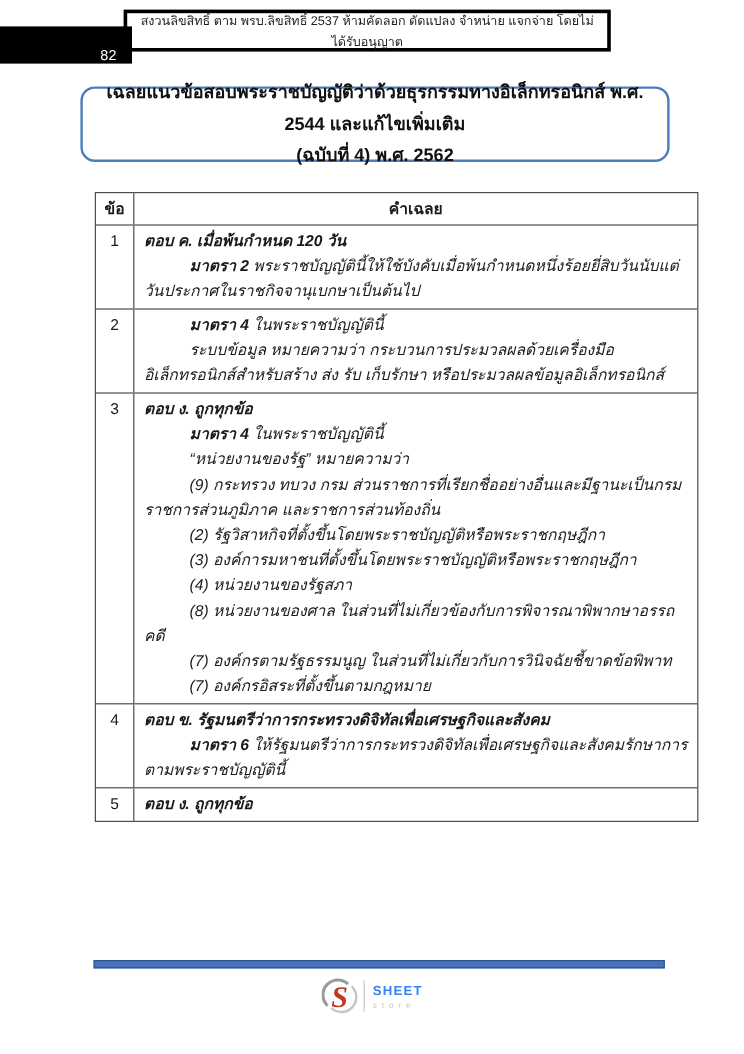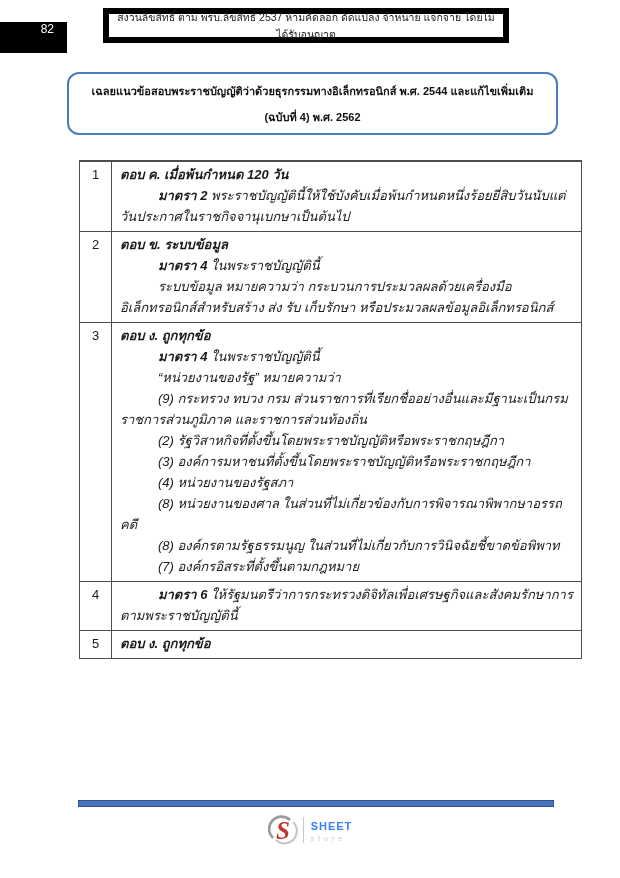--- a/index.html
+++ b/index.html
@@ -2,38 +2,38 @@
 <html lang="th"><head>
 <meta charset="utf-8">
 <style>
   html,body { margin:0; padding:0; background:#ffffff; }
   .page {
     position:relative; width:620px; height:878px; background:#ffffff;
     font-family:"Liberation Sans", sans-serif; color:#1a1a1a; overflow:hidden;
   }
   
   .page-number-box {
-    position:absolute; left:0; top:22px; width:67px; height:31px;
-    background:#000000; color:#ffffff; display:flex; align-items:flex-start;
+    position:absolute; left:0; top:22px; width:110px; height:31px;
+    background:#000000; color:#ffffff; display:flex; align-items:flex-end;
     justify-content:flex-end; padding-right:13px; box-sizing:border-box;
     font-size:12px;
   }
   
   .copyright-box {
     position:absolute; left:103px; top:8px; width:406px; height:35px;
-    border:6px solid #000000; box-sizing:border-box;
+    border:3px solid #000000; box-sizing:border-box;
     display:flex; align-items:center; justify-content:center;
     font-size:10.5px; color:#222222; text-align:center; padding:0 6px;
   }
   
   .title-box {
     position:absolute; left:67px; top:72px; width:491px; height:63px;
     border:2.5px solid #4a7ebb; border-radius:12px; box-sizing:border-box;
     display:flex; flex-direction:column; align-items:center; justify-content:center;
-    font-weight:bold; font-size:11px; line-height:26px; color:#111111;
+    font-weight:bold; font-size:15px; line-height:26px; color:#111111;
     text-align:center; padding:0 10px;
   }
   
   .answers-table {
     position:absolute; left:79px; top:160px; width:503px;
     border:1px solid #4d4d4d; box-sizing:border-box; font-size:13px;
   }
   .thead { display:flex; font-weight:bold; }
   .th-no {
     width:32px; flex:0 0 32px; border-right:1px solid #4d4d4d;
@@ -83,57 +83,61 @@
   <div class="copyright-box">
     <span>สงวนลิขสิทธิ์ ตาม พรบ.ลิขสิทธิ์ 2537 ห้ามคัดลอก ดัดแปลง จำหน่าย แจกจ่าย โดยไม่ได้รับอนุญาต</span>
   </div>
 
   <div class="title-box">
     <div>เฉลยแนวข้อสอบพระราชบัญญัติว่าด้วยธุรกรรมทางอิเล็กทรอนิกส์ พ.ศ. 2544 และแก้ไขเพิ่มเติม</div>
     <div>(ฉบับที่ 4) พ.ศ. 2562</div>
   </div>
 
   <div class="answers-table">
+    <div class="thead">
+      <div class="th-no">ข้อ</div>
+      <div class="th-answer">คำเฉลย</div>
+    </div>
     <div>
     <div class="trow">
       <div class="cell-no">1</div>
       <div class="cell-content">
         <div class="answer-line">ตอบ ค.  เมื่อพ้นกำหนด 120 วัน</div>
       <div class="para"><b>มาตรา 2</b> พระราชบัญญัตินี้ให้ใช้บังคับเมื่อพ้นกำหนดหนึ่งร้อยยี่สิบวันนับแต่วันประกาศในราชกิจจานุเบกษาเป็นต้นไป</div>
           </div>
     </div>
 
     <div class="trow">
       <div class="cell-no">2</div>
       <div class="cell-content">
-        <div class="answer-line">ตอบ ข.  ระบบข้อมูล</div>
       <div class="para"><b>มาตรา 4</b>  ในพระราชบัญญัตินี้</div>
             <div class="para">ระบบข้อมูล  หมายความว่า กระบวนการประมวลผลด้วยเครื่องมืออิเล็กทรอนิกส์สำหรับสร้าง ส่ง รับ เก็บรักษา หรือประมวลผลข้อมูลอิเล็กทรอนิกส์</div>
           </div>
     </div>
 
     <div class="trow">
       <div class="cell-no">3</div>
       <div class="cell-content">
         <div class="answer-line">ตอบ ง.  ถูกทุกข้อ</div>
       <div class="para"><b>มาตรา 4</b> ในพระราชบัญญัตินี้</div>
             <div class="para">“หน่วยงานของรัฐ” หมายความว่า</div>
             <div class="para">(9) กระทรวง ทบวง กรม ส่วนราชการที่เรียกชื่ออย่างอื่นและมีฐานะเป็นกรม ราชการส่วนภูมิภาค และราชการส่วนท้องถิ่น</div>
             <div class="para">(2)  รัฐวิสาหกิจที่ตั้งขึ้นโดยพระราชบัญญัติหรือพระราชกฤษฎีกา</div>
             <div class="para">(3)  องค์การมหาชนที่ตั้งขึ้นโดยพระราชบัญญัติหรือพระราชกฤษฎีกา</div>
             <div class="para">(4)  หน่วยงานของรัฐสภา</div>
             <div class="para">(8)  หน่วยงานของศาล ในส่วนที่ไม่เกี่ยวข้องกับการพิจารณาพิพากษาอรรถคดี</div>
-            <div class="para">(8)  องค์กรตามรัฐธรรมนูญ  ในส่วนที่ไม่เกี่ยวกับการวินิจฉัยชี้ขาดข้อพิพาท</div>
+            <div class="para">(7)  องค์กรตามรัฐธรรมนูญ  ในส่วนที่ไม่เกี่ยวกับการวินิจฉัยชี้ขาดข้อพิพาท</div>
             <div class="para">(7)  องค์กรอิสระที่ตั้งขึ้นตามกฎหมาย</div>
           </div>
     </div>
 
     <div class="trow">
       <div class="cell-no">4</div>
       <div class="cell-content">
+        <div class="answer-line">ตอบ ข. รัฐมนตรีว่าการกระทรวงดิจิทัลเพื่อเศรษฐกิจและสังคม</div>
       <div class="para"><b>มาตรา 6</b> ให้รัฐมนตรีว่าการกระทรวงดิจิทัลเพื่อเศรษฐกิจและสังคมรักษาการตามพระราชบัญญัตินี้</div>
           </div>
     </div>
 
     <div class="trow">
       <div class="cell-no">5</div>
       <div class="cell-content">
         <div class="answer-line">ตอบ ง.  ถูกทุกข้อ</div>
           </div>
     </div>

